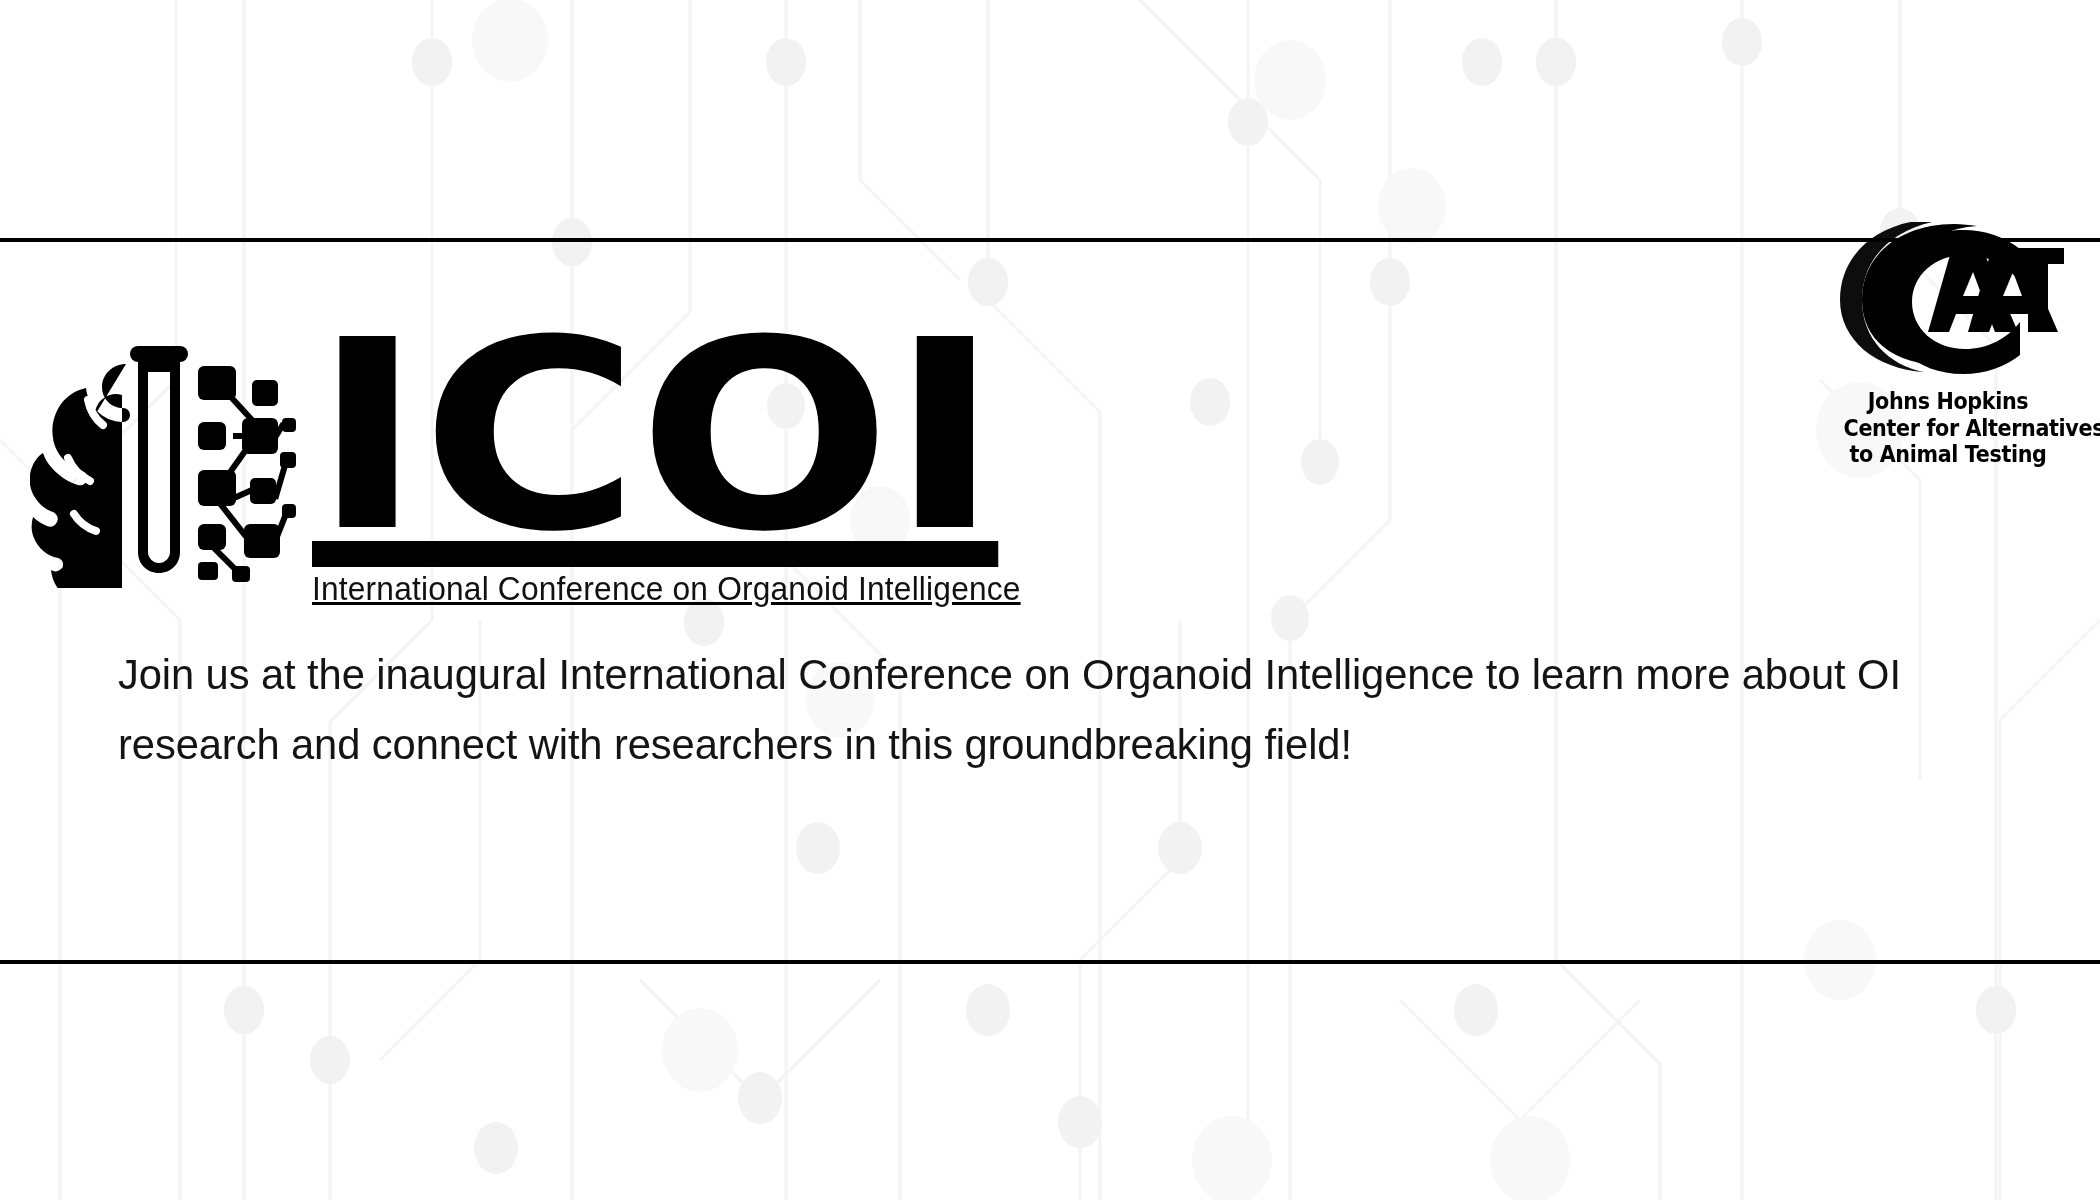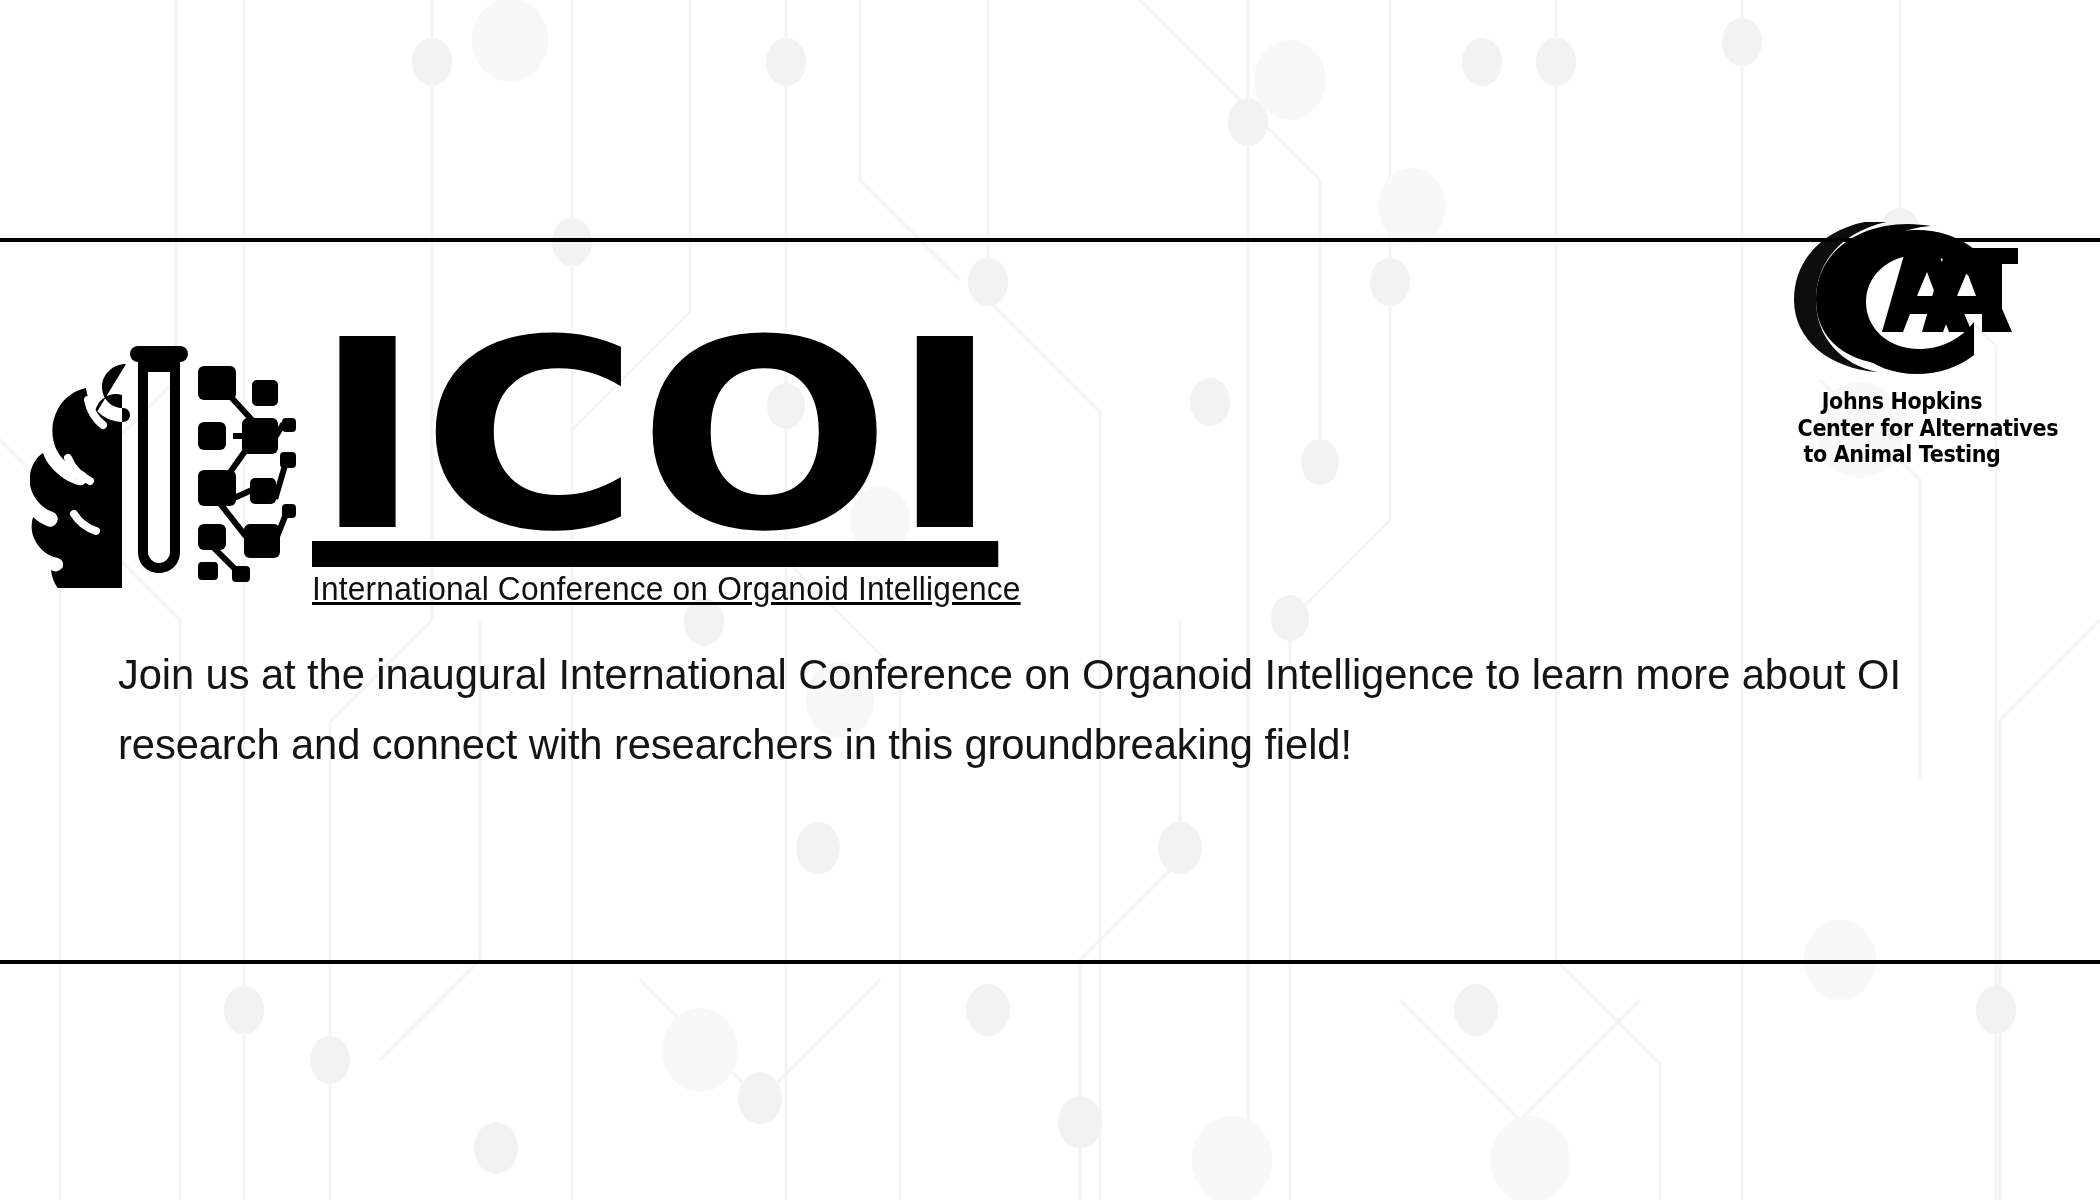--- a/index.html
+++ b/index.html
@@ -66,21 +66,21 @@
     letter-spacing:0.2px;
     color:#111111;
     white-space:nowrap;
     margin-top:28px;
     transform:scaleX(0.96);
     transform-origin:left top;
   }
 
   
   #caat-logo{
-    position:absolute;left:1786px;top:-20px;
+    position:absolute;left:1832px;top:-20px;
     width:232px;text-align:center;
   }
   #caat-mark{display:block;margin:0 auto;}
   #caat-name{
     margin-top:4px;
     font-family:"DejaVu Sans",sans-serif;
     font-weight:bold;
     font-size:23px;
     line-height:1.16;
     letter-spacing:-0.4px;

